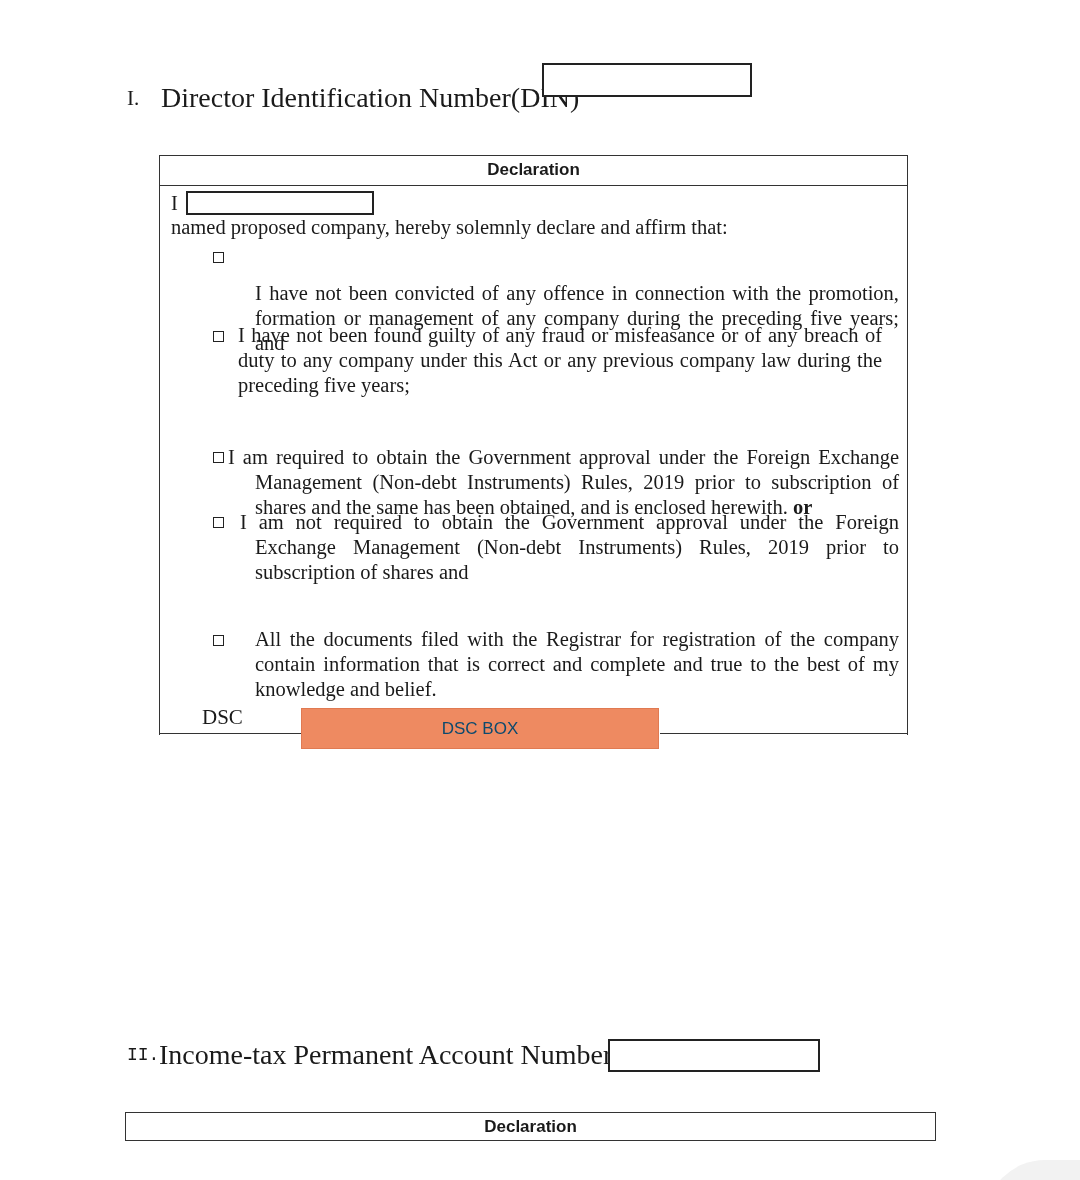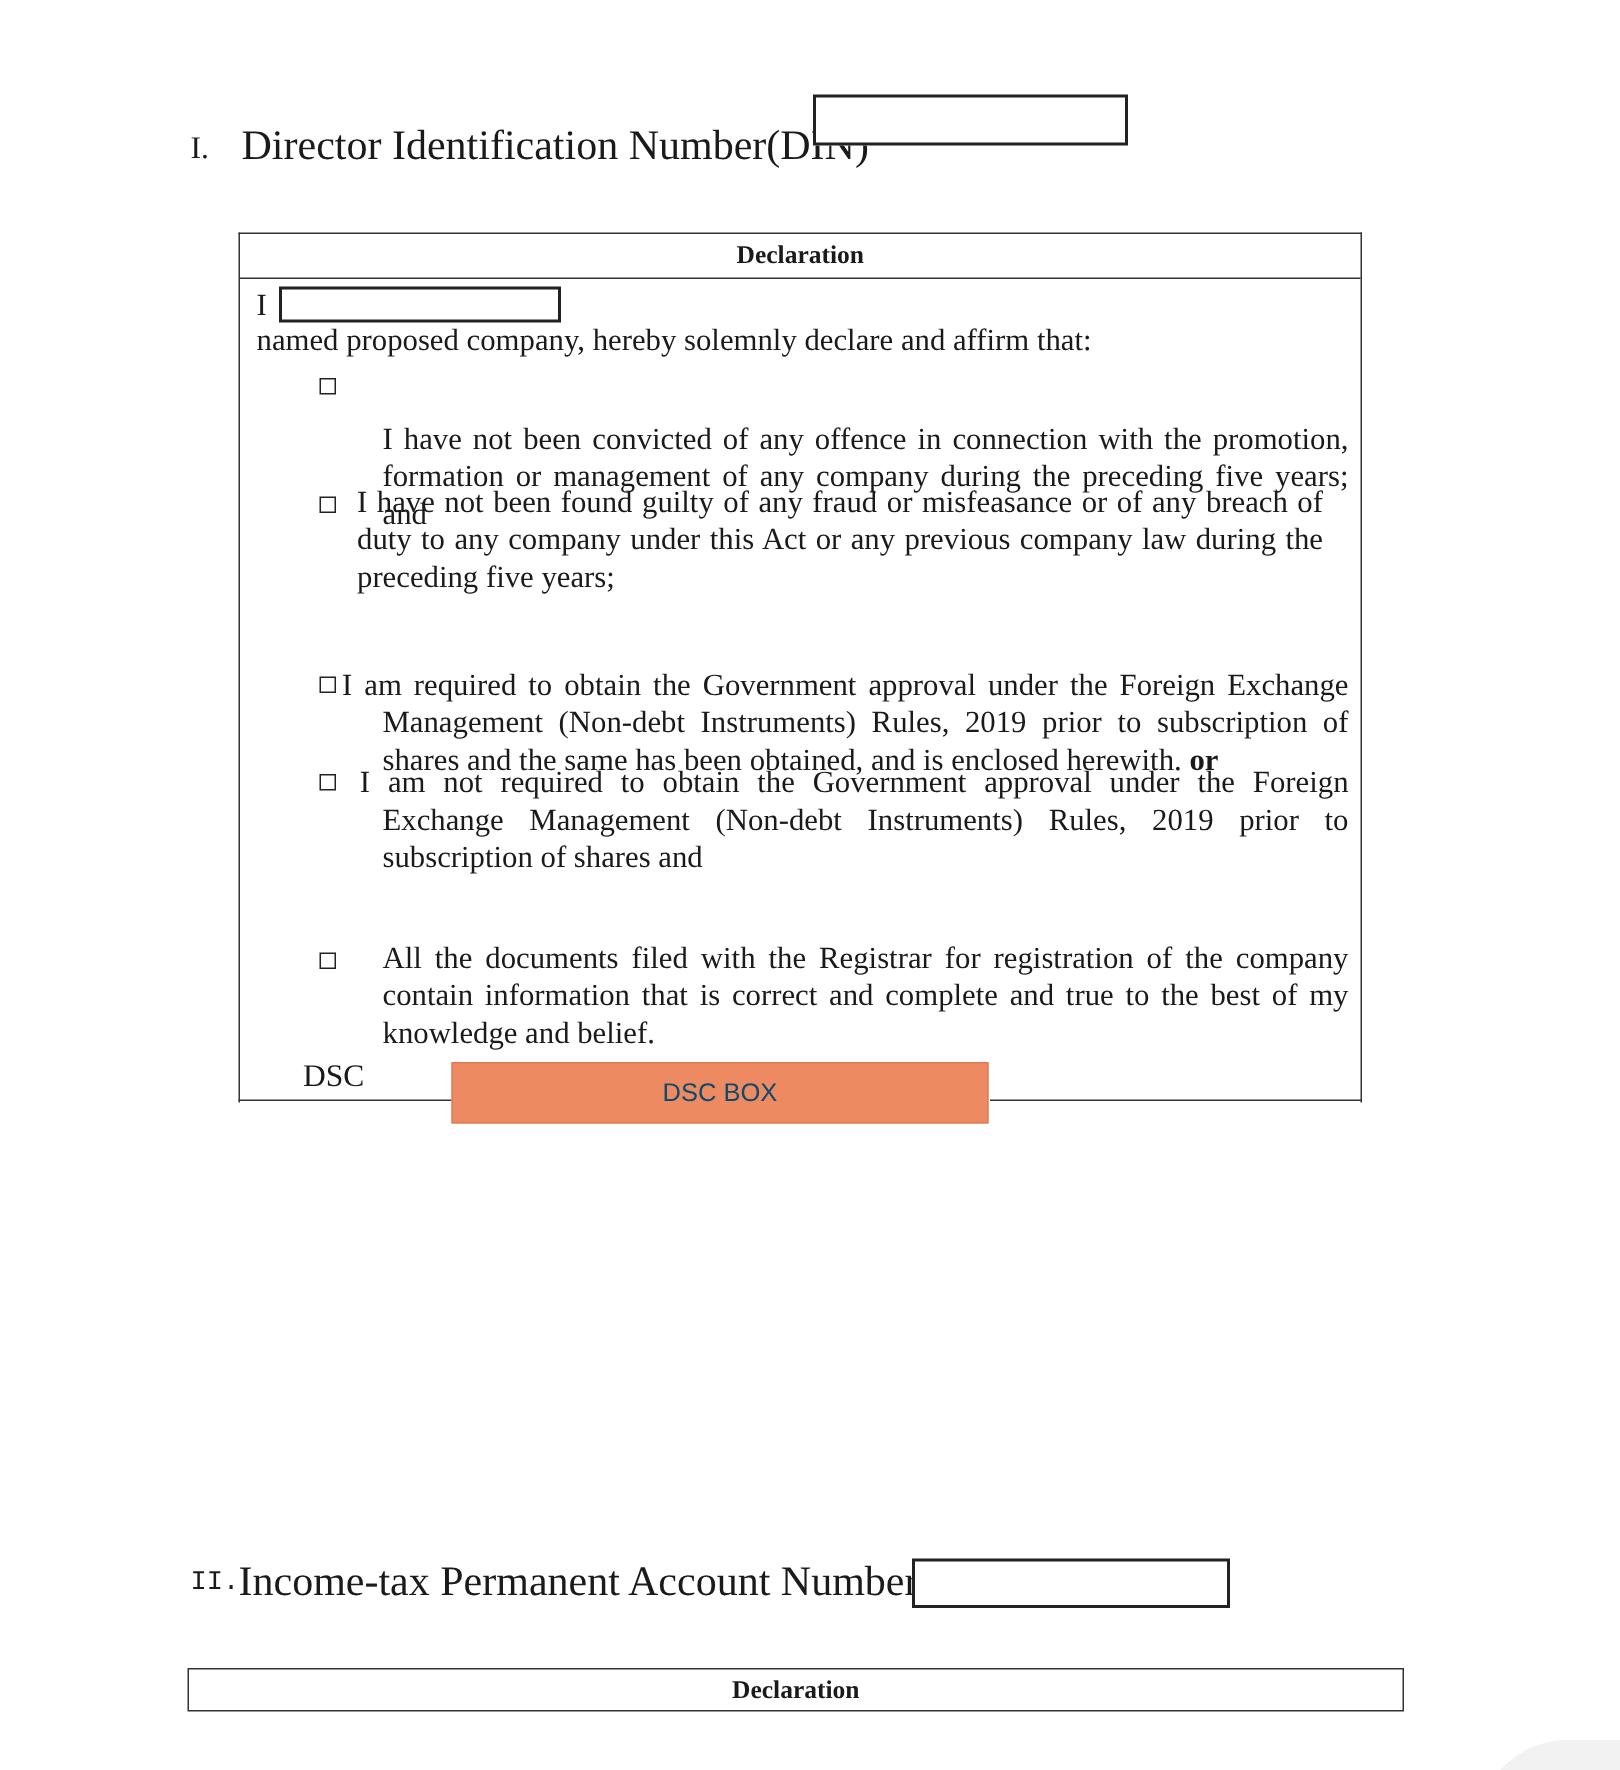--- a/index.html
+++ b/index.html
@@ -6,21 +6,21 @@
   html, body { width: 1080px; height: 1180px; background: #ffffff; overflow: hidden; }
   body { position: relative; font-family: "Liberation Serif", serif; color: #1a1a1a; }
 
   .field-row { position: absolute; display: flex; align-items: center; }
   .roman { font-size: 21px; width: 34px; }
   .field-label { font-size: 28px; }
   .input-box { position: absolute; border: 2px solid #222; background: #fff; }
 
   .decl-box { position: absolute; border: 1.5px solid #333; }
   .decl-head {
-    font-family: Liberation Serif, serif; font-weight: bold; font-size: 17px;
+    font-family: Liberation Sans, sans-serif; font-weight: bold; font-size: 17px;
     text-align: center; height: 30px; line-height: 28px; border-bottom: 1.5px solid #333;
   }
   .para { position: absolute; font-size: 20.5px; line-height: 25px; }
   .justify { text-align: justify; text-align-last: left; }
   .chk {
     position: absolute; width: 11px; height: 11px; border: 1.3px solid #222; background: #fff;
   }
   .inline-chk {
     display: inline-block; width: 11px; height: 11px; border: 1.3px solid #222;
     vertical-align: 1px; margin-right: 4px;

